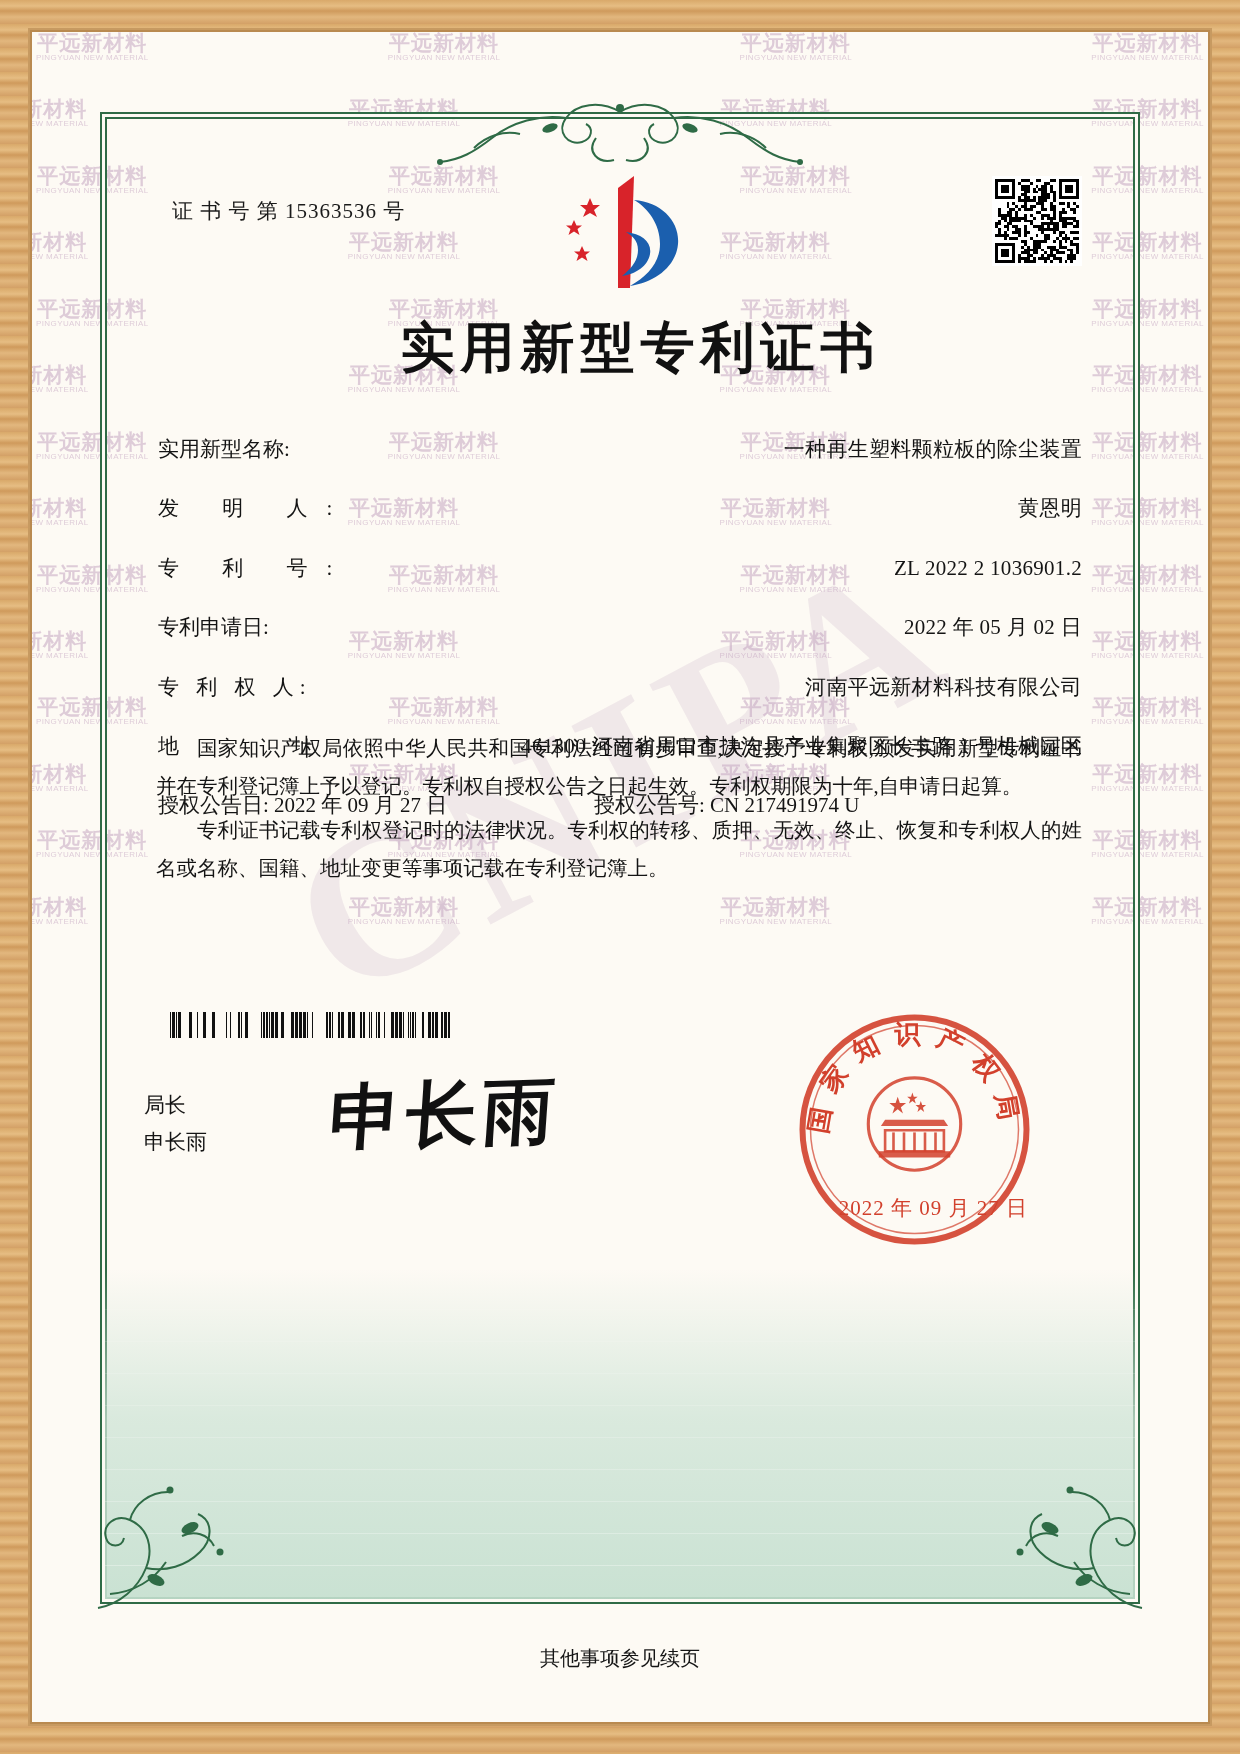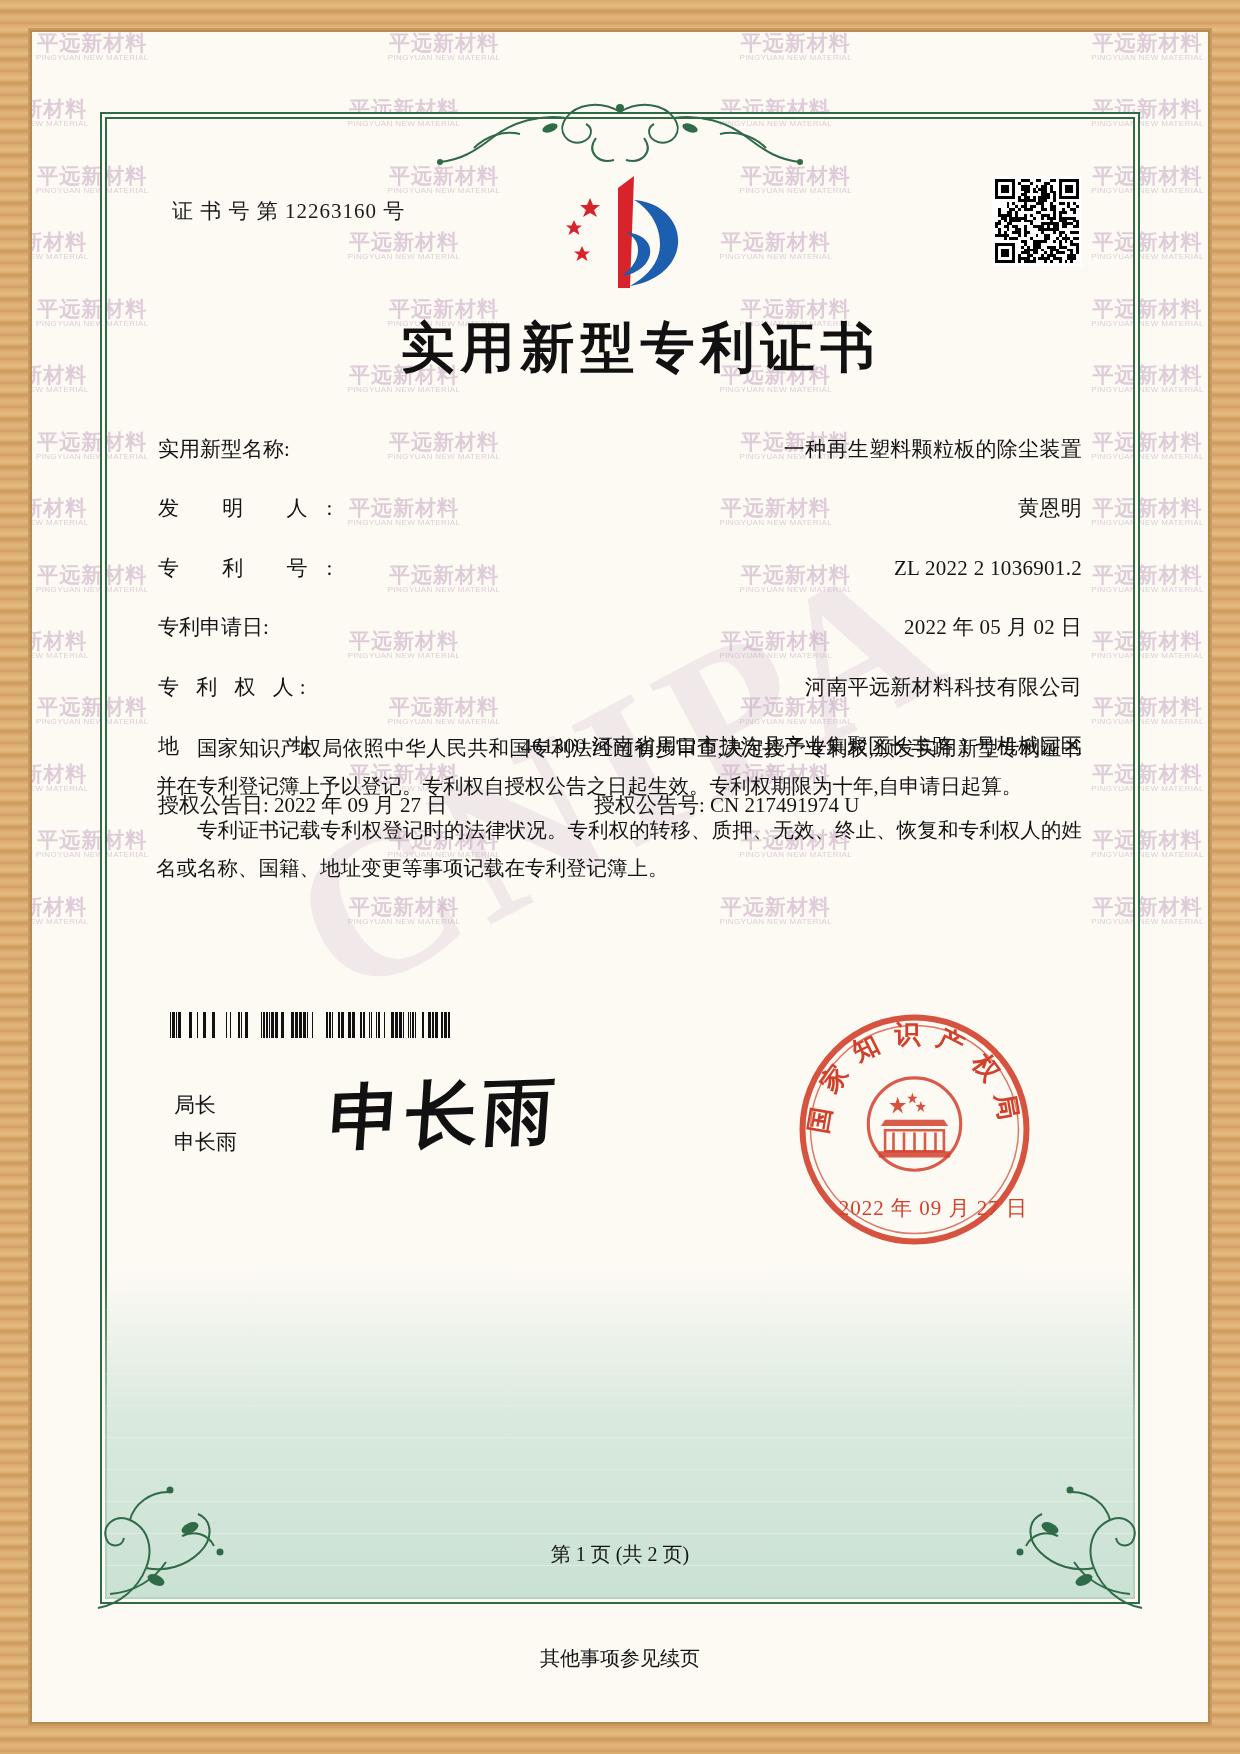--- a/index.html
+++ b/index.html
@@ -231,21 +231,21 @@
     position: absolute;
     left: 62px;
     top: 900px;
     width: 290px;
     height: 26px;
   }
 
   
   #sig-block {
     position: absolute;
-    left: 74px;
+    left: 44px;
     top: 975px;
     font-size: 21px;
     line-height: 1.75;
     color: #141414;
   }
   #signature {
     position: absolute;
     left: 230px;
     top: 955px;
     font-family: "Liberation Serif", serif;
@@ -621,21 +621,21 @@
       <g fill="#2f6b46">
         <ellipse cx="100" cy="52" rx="9" ry="5" transform="rotate(-25 100 52)"></ellipse>
         <ellipse cx="66" cy="104" rx="9" ry="5" transform="rotate(25 66 104)"></ellipse>
         <circle cx="130" cy="76" r="3.5"></circle>
         <circle cx="80" cy="14" r="3.5"></circle>
       </g>
     </svg>
 
     <div id="content">
 
-      <div id="cert-no">证 书 号 第 12263160 号</div>
+      <div id="cert-no">证 书 号 第 15363536 号</div>
 
       <div id="qr">
         <svg class="qrgrid" viewBox="0 0 29 29" shape-rendering="crispEdges">
           <rect width="29" height="29" fill="#fff"></rect>
           <g fill="#000" id="qr-cells">
               <rect x="0" y="0" width="1" height="1"></rect>
               <rect x="1" y="0" width="1" height="1"></rect>
               <rect x="2" y="0" width="1" height="1"></rect>
               <rect x="3" y="0" width="1" height="1"></rect>
               <rect x="4" y="0" width="1" height="1"></rect>
@@ -1220,19 +1220,18 @@
         <defs>
           <path id="sealArc" d="M 117.5 117.5 m -86 0 a 86 86 0 1 1 172 0"></path>
         </defs>
         <text font-family="'Liberation Serif', serif" font-size="26" font-weight="bold" fill="#d2402c" letter-spacing="14">
           <textPath href="#sealArc" startOffset="50%" text-anchor="middle">国家知识产权局</textPath>
         </text>
       </svg>
 
       <div id="seal-date">2022 年 09 月 27 日</div>
 
-      <div id="page-num">第 1 页 (共 2 页)</div>
     </div>
 
     <div id="footnote">其他事项参见续页</div>
 
   </div>
 </div>
 
 </body></html>

